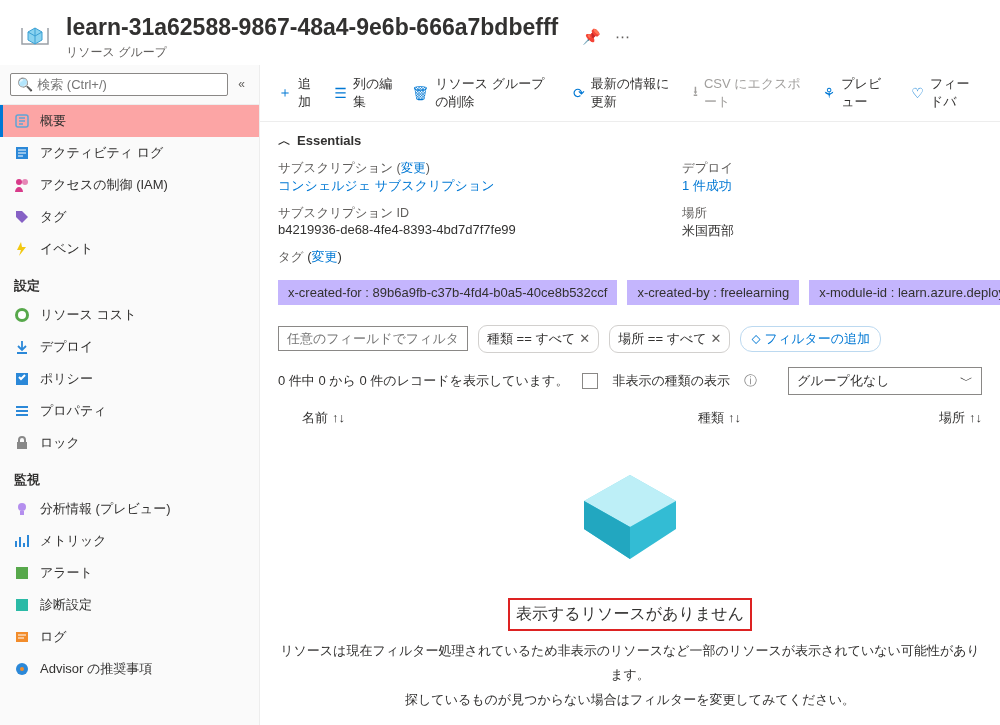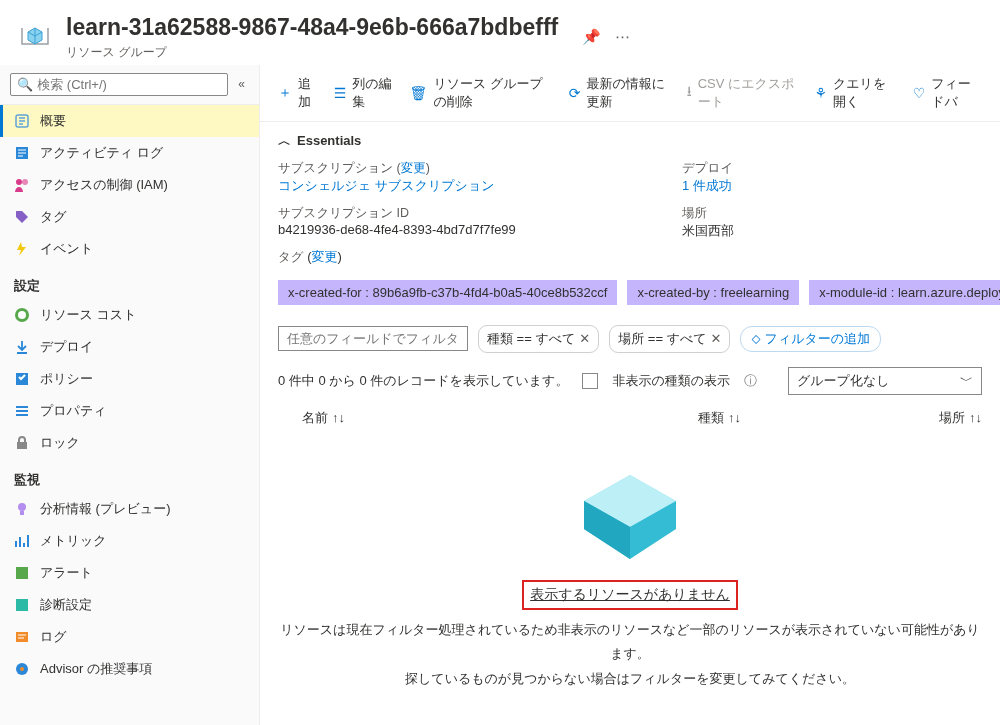--- a/index.html
+++ b/index.html
@@ -17,21 +17,21 @@
   
   .layout { display: flex; height: calc(100% - 60px); }
   .sidebar { width: 260px; border-right: 1px solid #ededed; background: #fafafa; display: flex; flex-direction: column; }
   .search-row { display: flex; align-items: center; padding: 8px 10px; gap: 6px; border-bottom: 1px solid #ededed; }
   .search-box { flex: 1; display: flex; align-items: center; border: 1px solid #8a8886; border-radius: 2px; padding: 3px 6px; background: #fff; }
   .search-box input { border: none; outline: none; font-size: 13px; flex: 1; }
   .collapse-btn { color: #605e5c; cursor: pointer; padding: 4px; font-size: 12px; }
 
   .menu { overflow-y: auto; }
   .menu-item { display: flex; align-items: center; padding: 7px 14px; gap: 10px; cursor: pointer; font-size: 13px; }
-  .menu-item.selected { background: #fef9c3; border-left: 3px solid #0078d4; padding-left: 11px; }
+  .menu-item.selected { background: #fca5a5; border-left: 3px solid #0078d4; padding-left: 11px; }
   .menu-section { padding: 12px 14px 4px; font-size: 13px; font-weight: 600; color: #323130; }
   .mi-icon { width: 16px; height: 16px; display: inline-flex; align-items: center; justify-content: center; }
 
   
   .content { flex: 1; padding: 0 0 0 0; overflow: hidden; }
   .toolbar { display: flex; gap: 18px; padding: 10px 18px; border-bottom: 1px solid #ededed; align-items: center; font-size: 13px; }
   .toolbar-item { display: flex; align-items: center; gap: 6px; cursor: pointer; color: #323130; }
   .toolbar-item.disabled { color: #a19f9d; }
   .toolbar .ti-icon { color: #0078d4; font-size: 14px; }
   .toolbar-item.disabled .ti-icon { color: #a19f9d; }
@@ -59,21 +59,21 @@
   .checkbox { width: 16px; height: 16px; border: 1px solid #8a8886; display: inline-block; cursor: pointer; }
 
   .table-head { padding: 8px 18px; display: flex; font-size: 13px; }
   .th { display: flex; align-items: center; gap: 4px; }
   .th.name { width: 420px; padding-left: 24px;}
   .th.type { width: 230px; }
   .th.loc { flex: 1; justify-content: flex-end; }
 
   .empty { text-align: center; padding: 22px 18px 10px; }
   .empty svg { width: 120px; height: 120px; }
-  .empty-title { font-size: 14px; border: 2px solid #d22; display: inline-block; padding: 4px 6px; text-decoration: underline; }
+  .empty-title { margin-top: 18px; font-size: 16px; border: 2px solid #d22; display: inline-block; padding: 4px 6px; }
   .empty-desc { color: #323130; font-size: 13px; margin-top: 8px; line-height: 1.9; }
 
   .chev-x { color: #605e5c; }
 </style>
 </head>
 <body>
 
 <div class="header">
   <span class="rg-icon">
     <svg viewBox="0 0 34 34">
@@ -265,21 +265,21 @@
       <div class="toolbar-item">
           <span class="ti-icon">⟳</span>
           <span>最新の情報に更新</span>
         </div>
       <div class="toolbar-item disabled">
           <span class="ti-icon">⭳</span>
           <span>CSV にエクスポート</span>
         </div>
       <div class="toolbar-item">
           <span class="ti-icon">⚘</span>
-          <span>クエリを開く</span>
+          <span>プレビュー</span>
         </div>
       <div class="toolbar-item">
           <span class="ti-icon">♡</span>
           <span>フィードバ</span>
         </div>
     </div>
 
     <div class="essentials">
       <div class="essentials-toggle">
         <span>︿</span>

